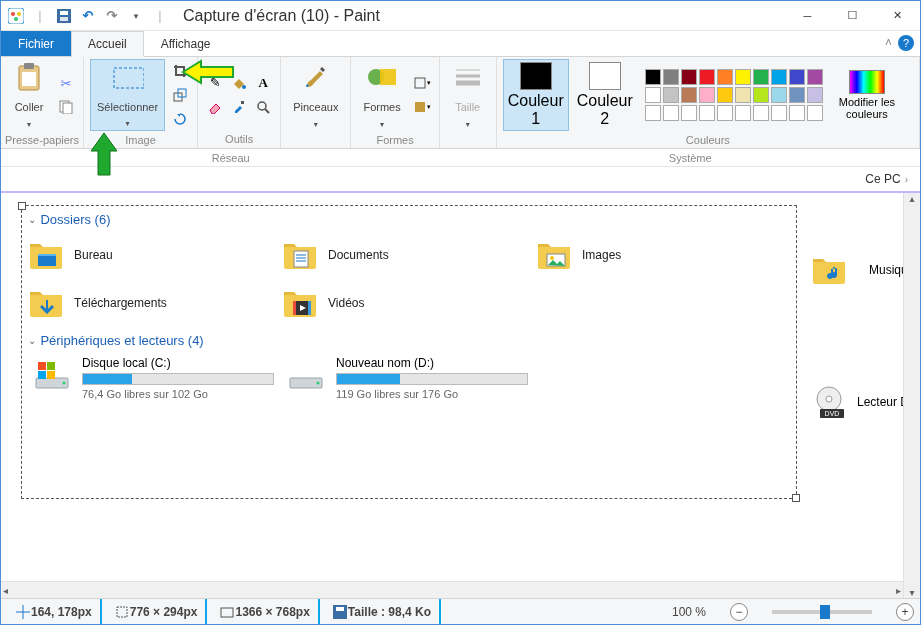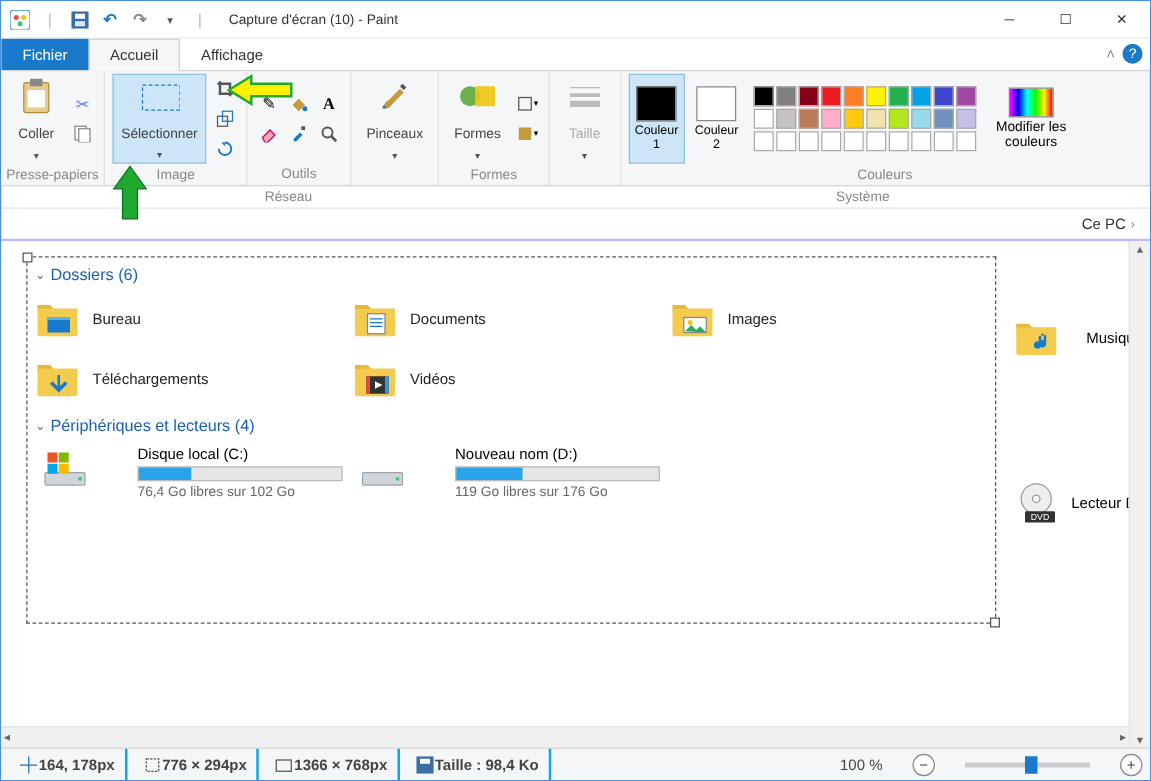--- a/index.html
+++ b/index.html
@@ -2,21 +2,21 @@
 <html><head>
 <meta charset="utf-8">
 <style>
   * { box-sizing: border-box; margin: 0; padding: 0; font-family: "Segoe UI", Tahoma, sans-serif; }
   body { width: 921px; height: 625px; background: #fff; overflow: hidden; border: 1px solid #4a90d9; position: relative; }
 
   
   .titlebar { height: 30px; display: flex; align-items: center; padding: 0 0 0 4px; background: #fff; border-bottom: 1px solid #e5e5e5; }
   .titlebar .qat { display: flex; align-items: center; gap: 2px; }
   .titlebar .qat span { width: 22px; height: 22px; display: flex; align-items: center; justify-content: center; font-size: 13px; }
-  .titlebar .title { flex: 1; text-align: left; font-size: 11px; color: #333; padding-left: 12px; }
+  .titlebar .title { flex: 1; text-align: left; font-size: 16px; color: #333; padding-left: 12px; }
   .titlebar .winbtns { display: flex; }
   .titlebar .winbtns span { width: 45px; height: 30px; display: flex; align-items: center; justify-content: center; font-size: 11px; color: #333; }
 
   
   .tabs { height: 26px; display: flex; align-items: stretch; background: #fff; border-bottom: 1px solid #d4d4d4; position: relative; }
   .tab { padding: 0 16px; font-size: 12px; display: flex; align-items: center; color: #333; border: 1px solid transparent; border-bottom: none; cursor: default; }
   .tab.file { background: #1979ca; color: #fff; }
   .tab.active { background: #f5f6f7; border-color: #d4d4d4; border-bottom: 1px solid #f5f6f7; margin-bottom: -1px; }
   .tabs .help { position: absolute; right: 6px; top: 4px; display: flex; gap: 6px; align-items: center; font-size: 12px; color: #555; }
   .tabs .help .q { width: 16px; height: 16px; border-radius: 50%; background: #1979ca; color: #fff; display: flex; align-items: center; justify-content: center; font-size: 11px; }
@@ -27,21 +27,21 @@
   .group-body { flex: 1; display: flex; align-items: center; padding: 2px 6px; gap: 4px; }
   .group-label { text-align: center; font-size: 11px; color: #888; padding: 1px 0 3px; }
   .bigbtn { display: flex; flex-direction: column; align-items: center; justify-content: space-between; font-size: 11px; color: #444; padding: 2px 6px; height: 72px; position: relative; }
   .bigbtn.sel { background: #cde6f7; border: 1px solid #92c0e0; }
   .bigbtn .ico { width: 32px; height: 32px; display: flex; align-items: center; justify-content: center; margin-bottom: 2px; }
   .bigbtn .caret { font-size: 8px; color: #555; margin-top: 1px; }
   .smallcol { display: flex; flex-direction: column; gap: 2px; }
   .smallbtn { width: 22px; height: 22px; display: flex; align-items: center; justify-content: center; font-size: 13px; }
   .smallrow { display: flex; gap: 2px; }
 
-  .swatchblock { display: flex; flex-direction: column; align-items: center; justify-content: center; height: 72px; font-size: 10px; padding: 2px 4px; }
+  .swatchblock { display: flex; flex-direction: column; align-items: center; justify-content: center; height: 72px; font-size: 16px; padding: 2px 4px; }
   .swatchblock.sel { background: #cde6f7; border: 1px solid #92c0e0; }
   .swatchblock .sw { width: 32px; height: 28px; border: 1px solid #888; margin-bottom: 2px; }
 
   .palette { display: grid; grid-template-columns: repeat(10, 16px); grid-template-rows: repeat(3, 16px); gap: 2px; align-content: center; padding: 4px; }
   .palette span { width: 16px; height: 16px; border: 1px solid #aaa; }
 
   .editcolors { display: flex; flex-direction: column; align-items: center; font-size: 11px; padding: 2px 8px; height: 72px; justify-content: center; text-align: center; }
   .editcolors .ico { width: 36px; height: 24px; background: linear-gradient(90deg,#f0f,#00f,#0ff,#0f0,#ff0,#f00); border: 1px solid #888; margin-bottom: 2px; }
 
   
@@ -64,21 +64,21 @@
 
   .folders { display: flex; flex-wrap: wrap; }
   .folder { width: 254px; height: 48px; display: flex; align-items: center; gap: 10px; font-size: 12px; color: #222; }
   .folder .fico { width: 36px; height: 34px; position: relative; }
   .fico svg { width: 36px; height: 34px; }
 
   .drives { display: flex; flex-wrap: wrap; }
   .drive { width: 254px; padding: 4px 0 4px 4px; display: flex; gap: 10px; align-items: flex-start; font-size: 12px; }
   .drive.sel { background: #cde6f7; border: 1px solid #92c0e0; }
   .drive .dico { width: 40px; height: 36px; display: flex; align-items: center; justify-content: center; }
-  .drive .dbody { flex: 1; padding-right: 8px; margin-left: 28px; }
+  .drive .dbody { flex: 1; padding-right: 8px; }
   .drive .bar { height: 12px; background: #e5e5e5; border: 1px solid #bbb; margin: 3px 0; position: relative; }
   .drive .bar .fill { position: absolute; left: 0; top: 0; bottom: 0; background: #2aa3e8; }
   .drive .sub { font-size: 11px; color: #666; }
 
   
   .extra-folder { position: absolute; left: 810px; top: 60px; display: flex; align-items: center; gap: 22px; font-size: 12px; }
   .extra-drive  { position: absolute; left: 810px; top: 192px; display: flex; align-items: center; gap: 8px; font-size: 12px; }
 
   
   .green-arrow { position: absolute; left: 88px; top: 130px; z-index: 20; }

